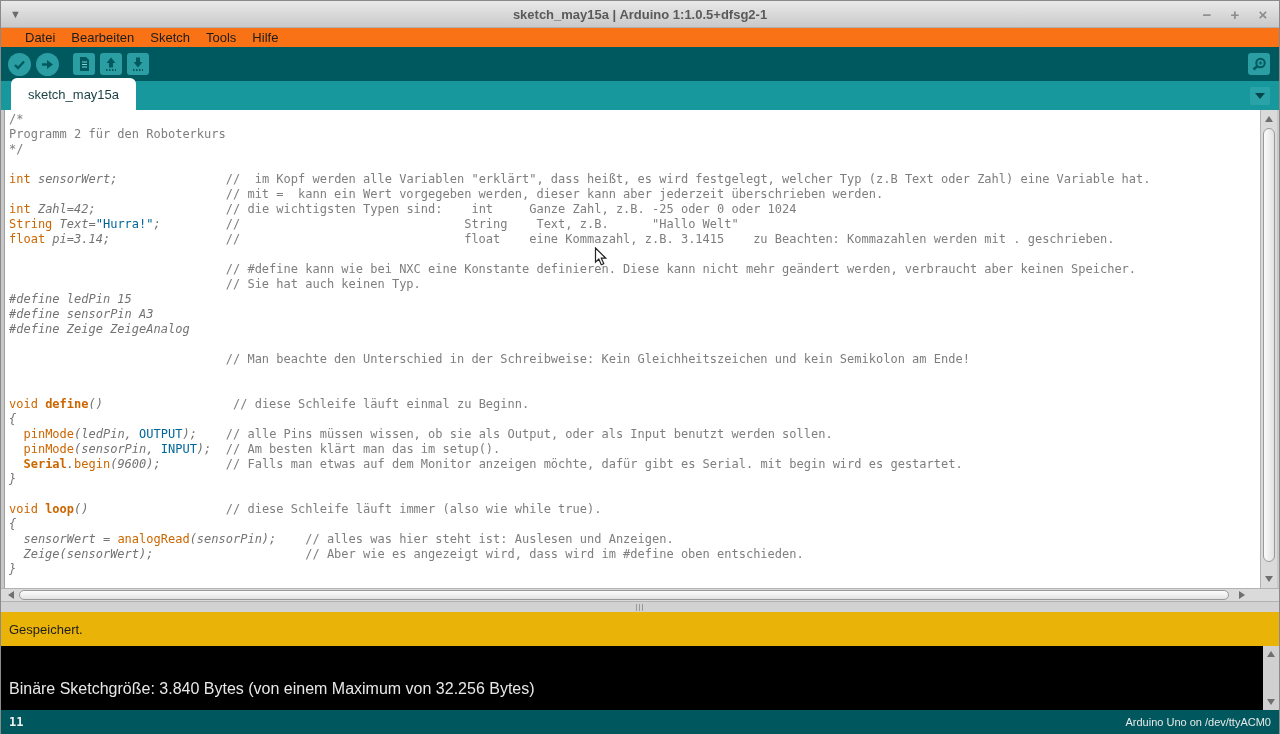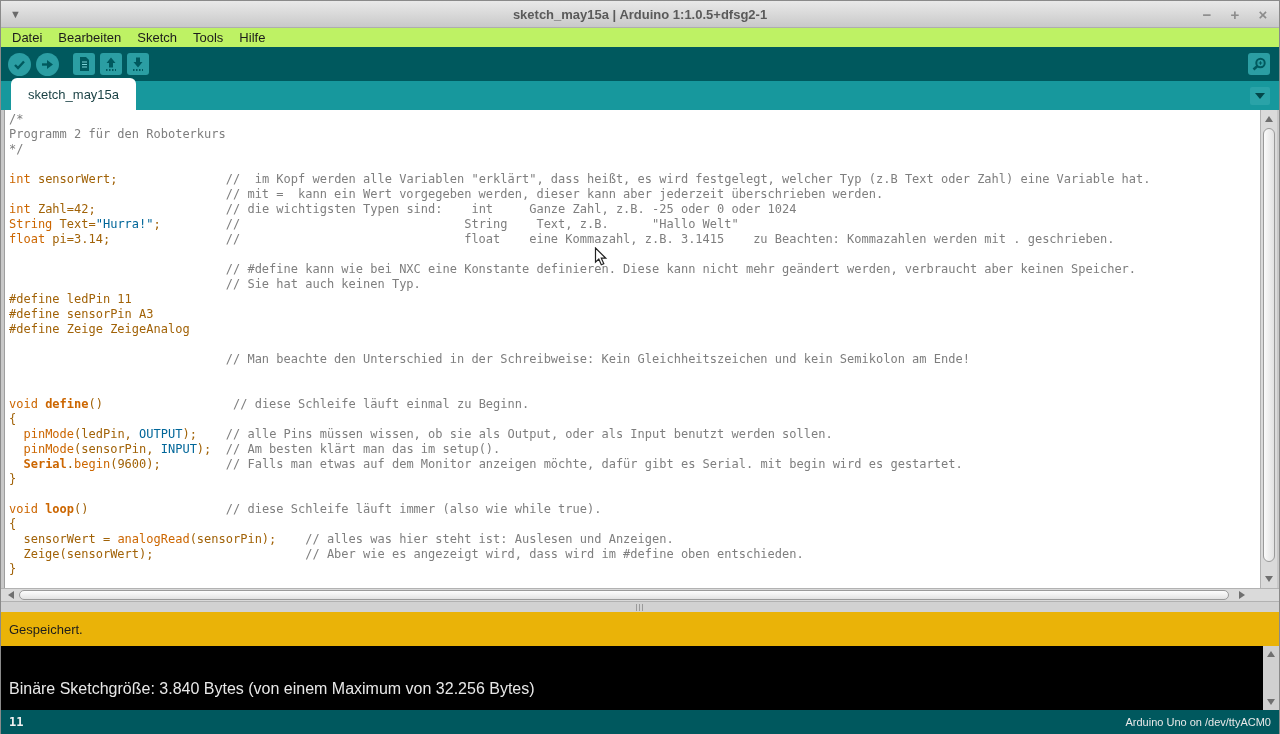--- a/index.html
+++ b/index.html
@@ -14,22 +14,22 @@
               position:relative; flex:0 0 27px; }
   .win-menu { color:#6a6a6a; font-size:11px; margin-left:9px; }
   .title { position:absolute; left:0; right:0; text-align:center; font-size:13px;
            font-weight:bold; color:#5a5a5a; }
   .win-controls { position:absolute; right:8px; top:0; height:27px; display:flex;
                   align-items:center; gap:12px; }
   .win-controls span { color:#8c8c8c; font-size:15px; font-weight:bold; width:16px;
                        text-align:center; cursor:default; line-height:16px; }
 
   
-  .menubar { height:19px; background:#bef264; display:flex; align-items:center;
-             padding-left:3px; flex:0 0 19px; }
+  .menubar { height:19px; background:#f97316; display:flex; align-items:center;
+             padding-left:16px; flex:0 0 19px; }
   .menu-item { font-size:13px; color:#1c1c1c; padding:0 8px; height:19px; line-height:19px; }
 
   
   .toolbar { height:34px; background:#00595e; display:flex; align-items:center;
              padding-left:7px; flex:0 0 34px; }
   .tbtn { width:22px; height:22px; background:#2b9ea3; display:flex; align-items:center;
           justify-content:center; margin-right:5px; }
   .tbtn.circle { width:23px; height:23px; border-radius:50%; }
   .tbtn.sq { border-radius:3px; }
   .tbtn.gap { margin-left:9px; }
@@ -47,21 +47,21 @@
   .dd-tri { width:0; height:0; border-left:5px solid transparent;
             border-right:5px solid transparent; border-top:6px solid #024649; }
 
   
   .editor-row { flex:0 0 478px; display:flex; background:#c8c8c8; padding-left:3px; }
   .editor { flex:1; background:#ffffff; overflow:hidden; position:relative;
             border-left:1px solid #9e9e9e; }
   .code { padding:2px 0 0 4px; }
   .cl { height:15px; white-space:pre; font-family:"DejaVu Sans Mono", monospace;
         font-size:12px; line-height:15px; }
-  .t-p { color:#a16207; }
+  .t-p { color:#737373;font-style:italic; }
   .t-c { color:#7e7e7e; }
   .t-k { color:#cc6600; }
   .t-b { color:#cc6600; font-weight:bold; }
   .t-l { color:#006699; }
 
   
   .vscroll { flex:0 0 17px; background:#dadada; border-left:1px solid #b2b2b2;
              position:relative; margin-right:2px; }
   .varr { position:absolute; left:0; width:16px; height:14px; display:flex;
           align-items:center; justify-content:center; }
@@ -191,21 +191,21 @@
           <div class="cl"><span class="t-c">*/</span></div>
           <div class="cl"></div>
           <div class="cl"><span class="t-k">int</span><span class="t-p"> sensorWert;               </span><span class="t-c">//  im Kopf werden alle Variablen "erklärt", dass heißt, es wird festgelegt, welcher Typ (z.B Text oder Zahl) eine Variable hat.</span></div>
           <div class="cl"><span class="t-p">                              </span><span class="t-c">// mit =  kann ein Wert vorgegeben werden, dieser kann aber jederzeit überschrieben werden.</span></div>
           <div class="cl"><span class="t-k">int</span><span class="t-p"> Zahl=42;                  </span><span class="t-c">// die wichtigsten Typen sind:    int     Ganze Zahl, z.B. -25 oder 0 oder 1024</span></div>
           <div class="cl"><span class="t-k">String</span><span class="t-p"> Text=</span><span class="t-l">"Hurra!"</span><span class="t-p">;         </span><span class="t-c">//                               String    Text, z.B.      "Hallo Welt"</span></div>
           <div class="cl"><span class="t-k">float</span><span class="t-p"> pi=3.14;                </span><span class="t-c">//                               float    eine Kommazahl, z.B. 3.1415    zu Beachten: Kommazahlen werden mit . geschrieben.</span></div>
           <div class="cl"></div>
           <div class="cl"><span class="t-p">                              </span><span class="t-c">// #define kann wie bei NXC eine Konstante definieren. Diese kann nicht mehr geändert werden, verbraucht aber keinen Speicher.</span></div>
           <div class="cl"><span class="t-p">                              </span><span class="t-c">// Sie hat auch keinen Typ.</span></div>
-          <div class="cl"><span class="t-p">#define ledPin 11</span></div>
+          <div class="cl"><span class="t-p">#define ledPin 15</span></div>
           <div class="cl"><span class="t-p">#define sensorPin A3</span></div>
           <div class="cl"><span class="t-p">#define Zeige ZeigeAnalog</span></div>
           <div class="cl"></div>
           <div class="cl"><span class="t-p">                              </span><span class="t-c">// Man beachte den Unterschied in der Schreibweise: Kein Gleichheitszeichen und kein Semikolon am Ende!</span></div>
           <div class="cl"></div>
           <div class="cl"></div>
           <div class="cl"><span class="t-k">void</span><span class="t-p"> </span><span class="t-b">define</span><span class="t-p">()                  </span><span class="t-c">// diese Schleife läuft einmal zu Beginn.</span></div>
           <div class="cl"><span class="t-p">{</span></div>
           <div class="cl"><span class="t-p">  </span><span class="t-k">pinMode</span><span class="t-p">(ledPin, </span><span class="t-l">OUTPUT</span><span class="t-p">);    </span><span class="t-c">// alle Pins müssen wissen, ob sie als Output, oder als Input benutzt werden sollen.</span></div>
           <div class="cl"><span class="t-p">  </span><span class="t-k">pinMode</span><span class="t-p">(sensorPin, </span><span class="t-l">INPUT</span><span class="t-p">);  </span><span class="t-c">// Am besten klärt man das im setup().</span></div>

